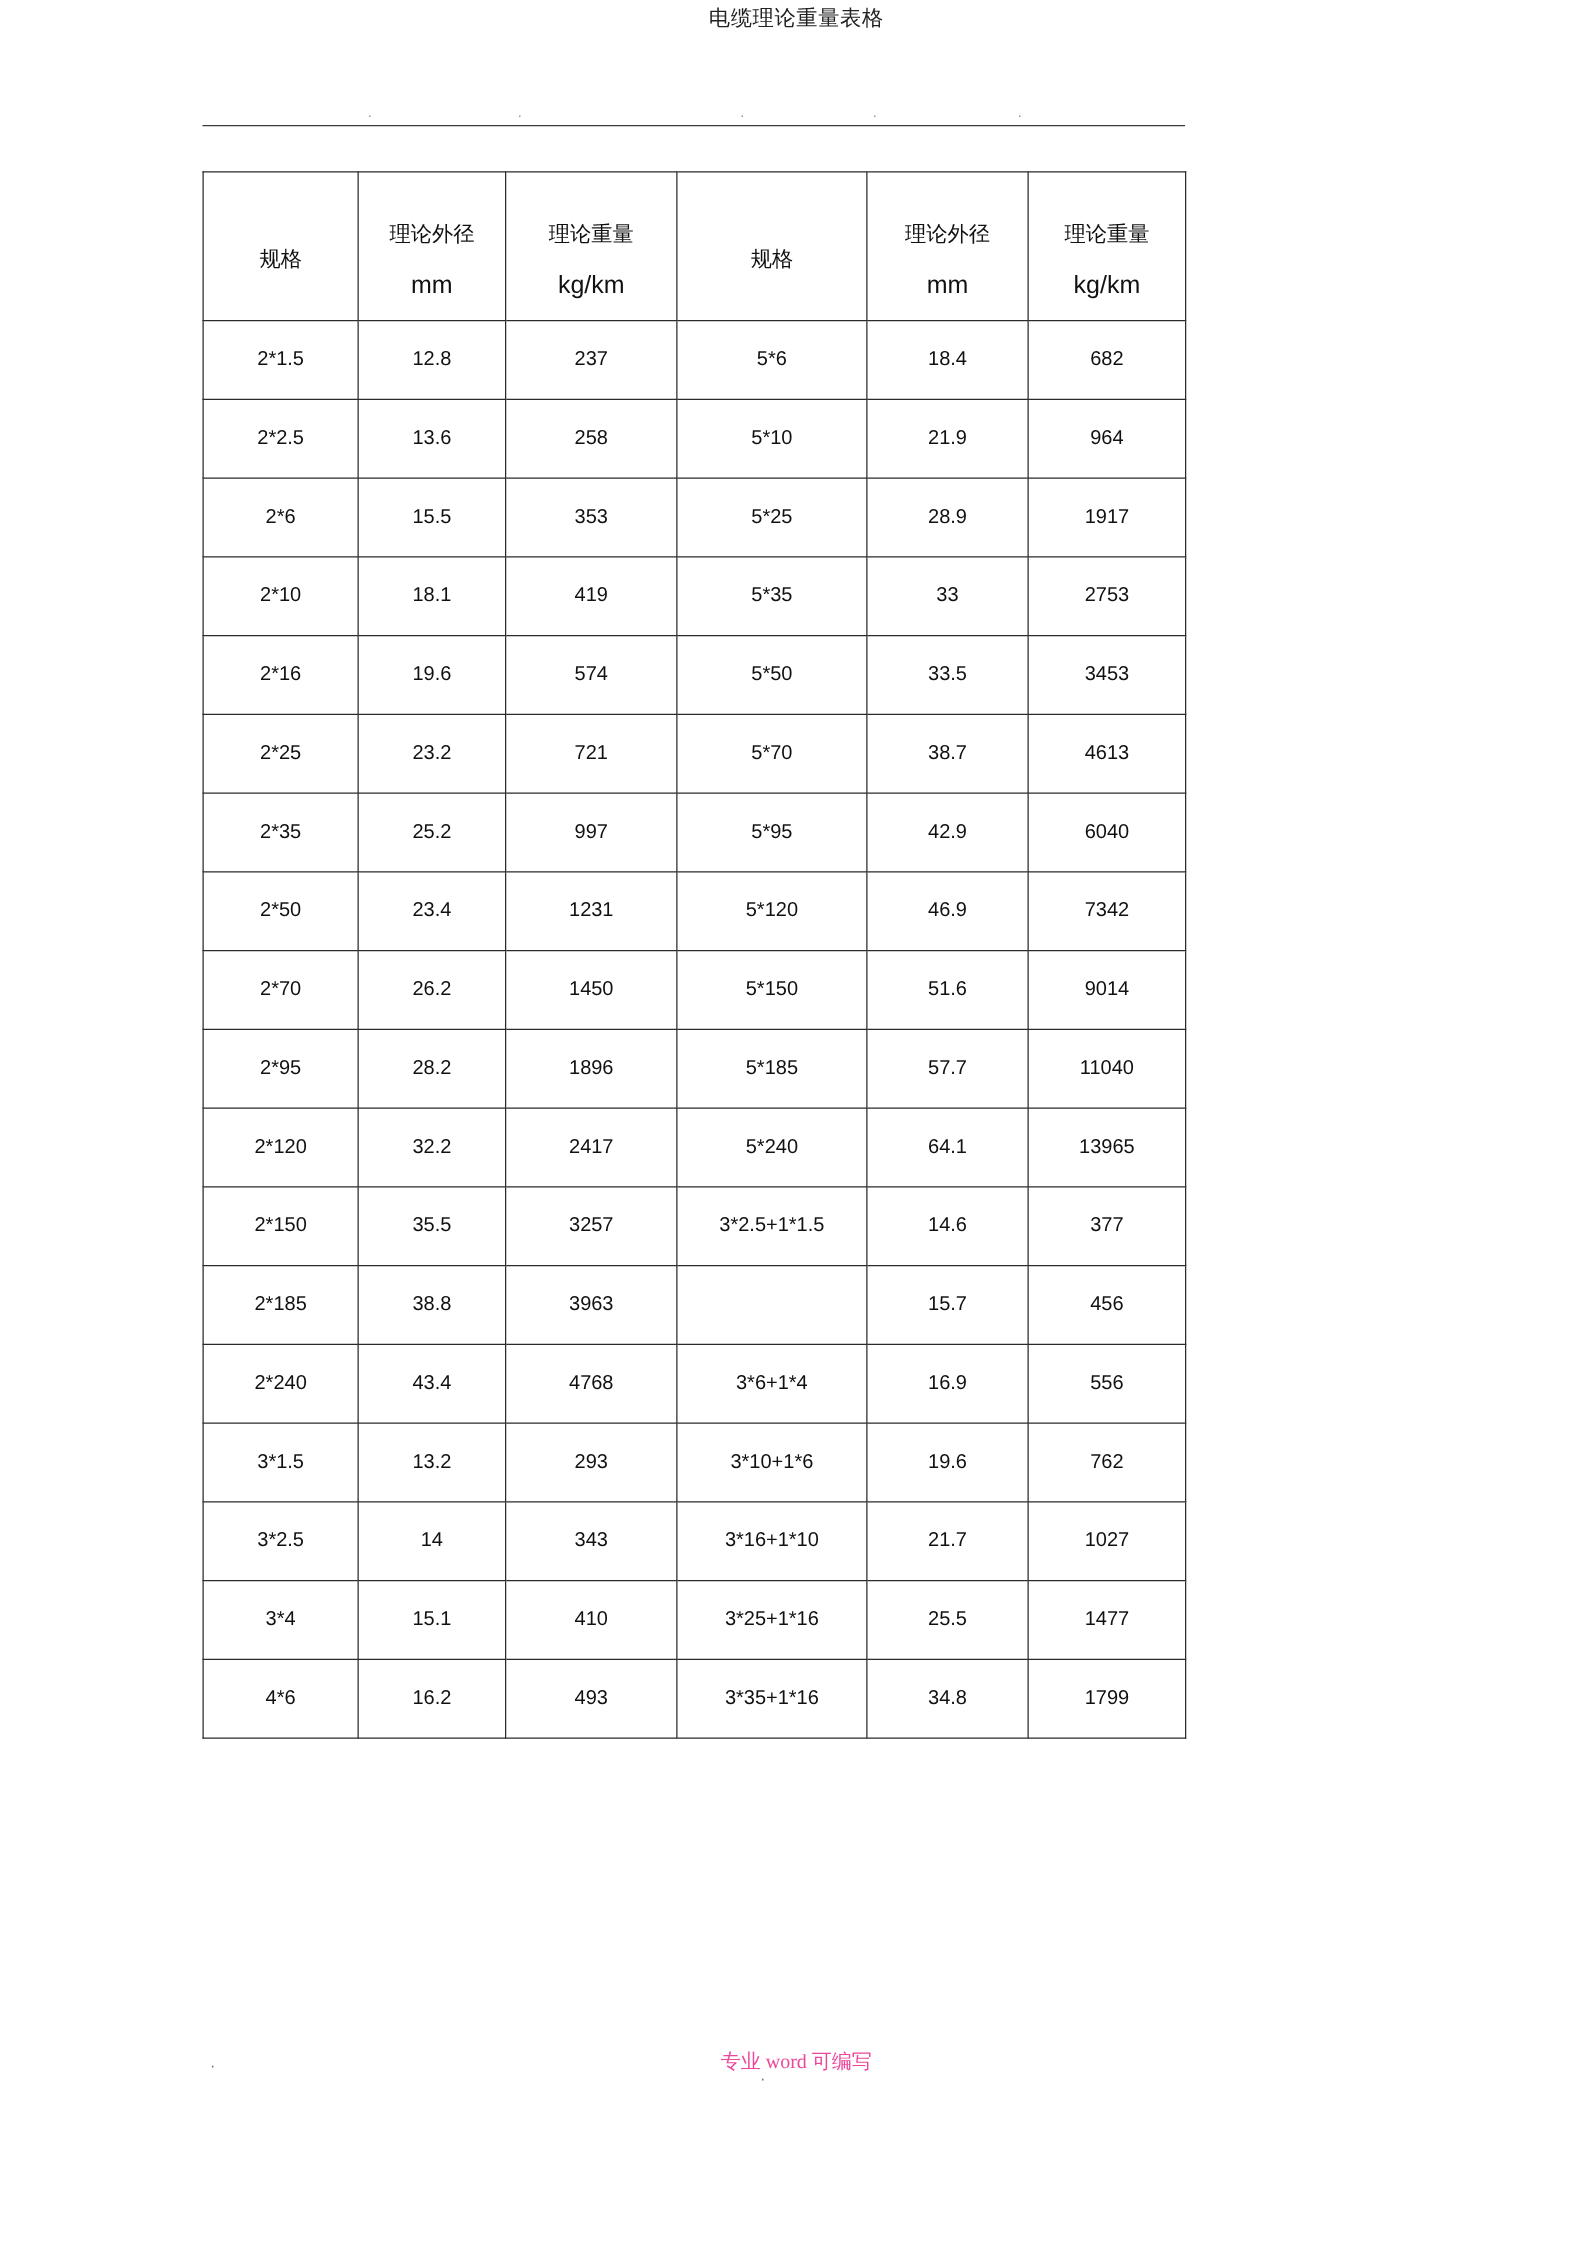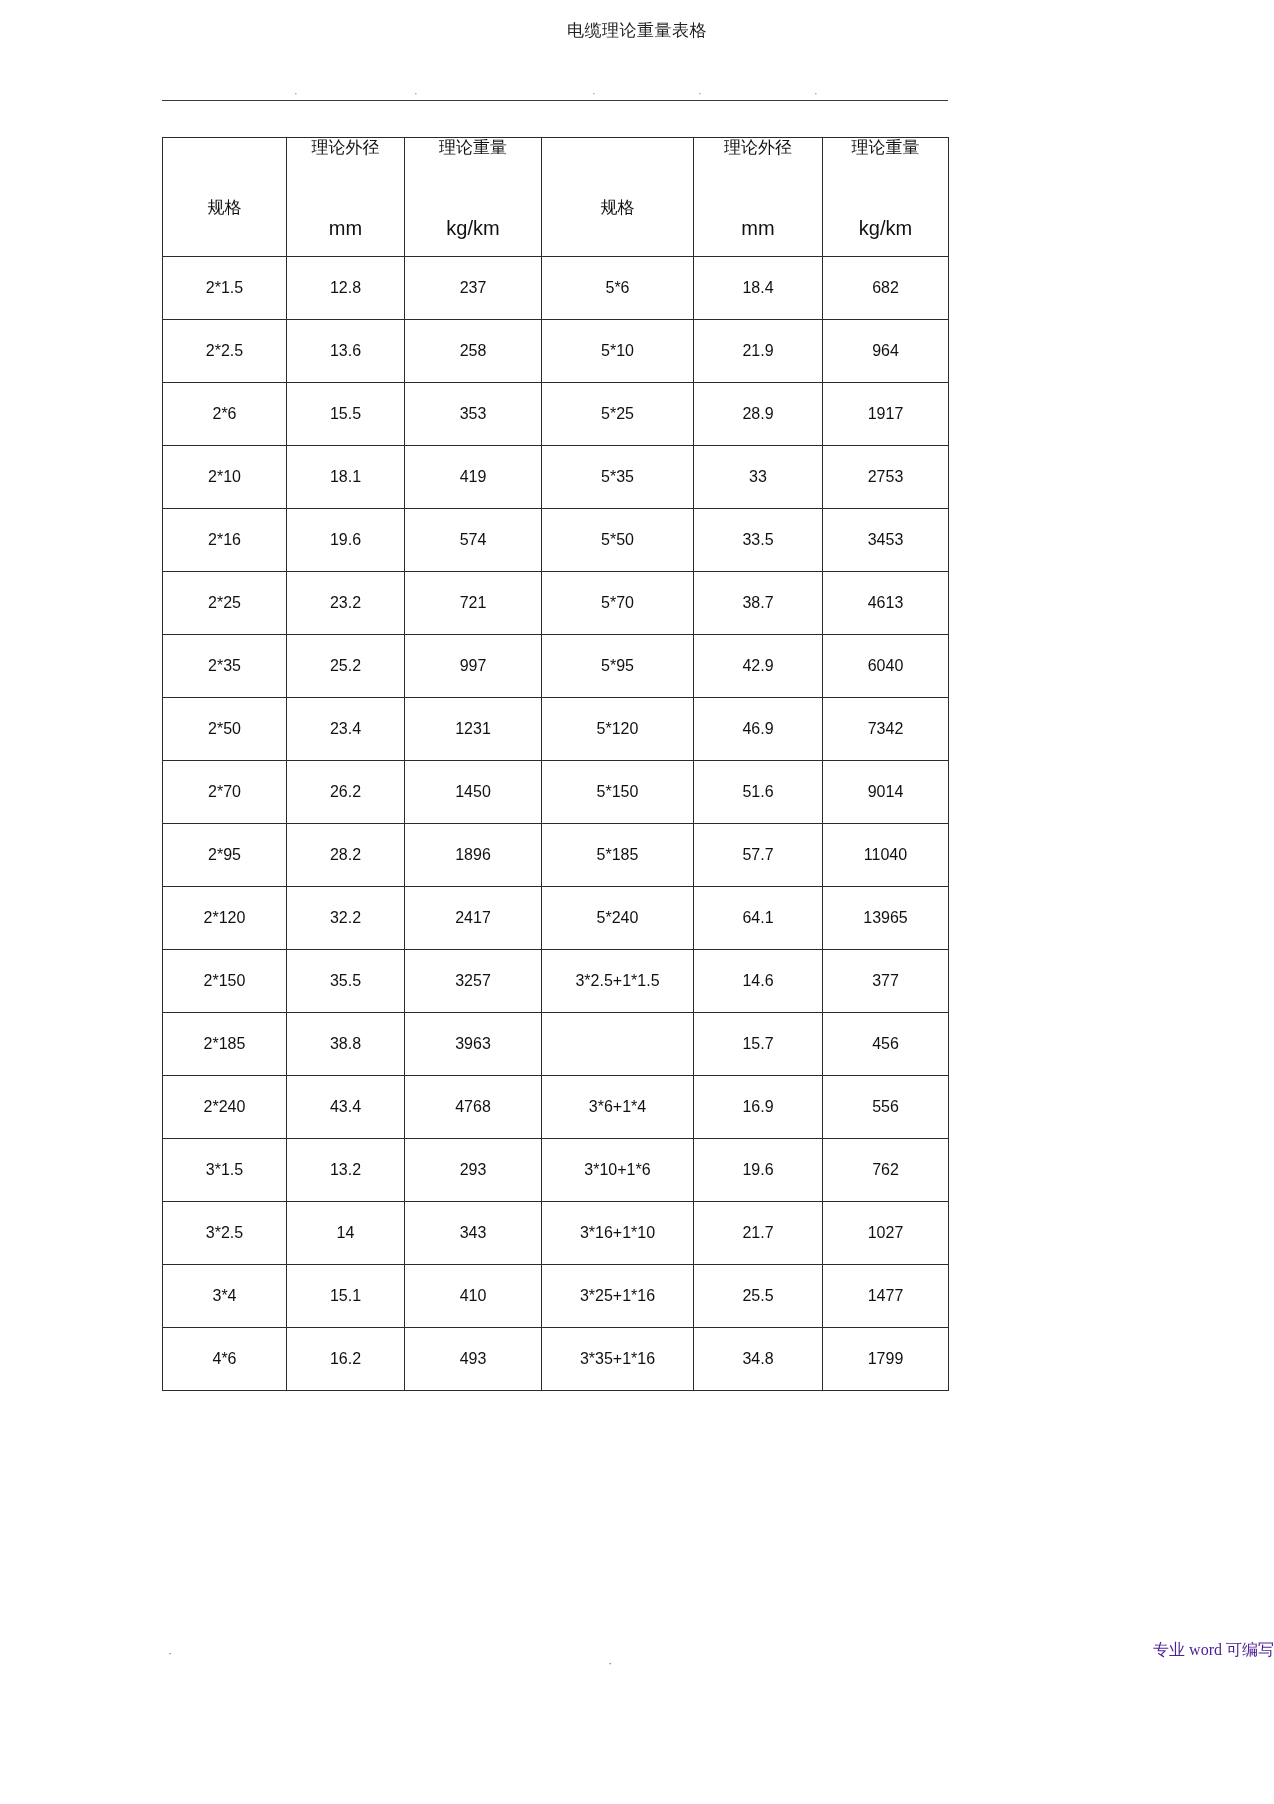--- a/index.html
+++ b/index.html
@@ -17,21 +17,21 @@
   }
   .page {
     width: 1274px;
     height: 1804px;
     position: relative;
     box-sizing: border-box;
   }
   
   .doc-title {
     position: absolute;
-    top: 20px;
+    top: 4px;
     left: 0;
     width: 1274px;
     text-align: center;
     font-family: "Liberation Serif", "DejaVu Serif", serif;
     font-size: 17px;
     line-height: 22px;
     color: #222222;
     letter-spacing: 0.5px;
   }
   
@@ -106,21 +106,20 @@
     font-family: "Liberation Serif", "DejaVu Serif", serif;
     font-size: 17px;
     line-height: 20px;
     min-height: 20px;
   }
   .head-mid {
     font-family: "Liberation Serif", "DejaVu Serif", serif;
     font-size: 17px;
     line-height: 20px;
     min-height: 20px;
-    margin-top: 40px;
   }
   .head-bot {
     font-size: 20px;
     line-height: 20px;
     min-height: 20px;
   }
   .cellval {
     display: block;
     line-height: 62px;
     font-size: 16px;
@@ -131,25 +130,25 @@
     position: absolute;
     top: 1640px;
     left: 0;
     width: 1274px;
     height: 40px;
   }
   .footer-center {
     position: absolute;
     left: 0;
     width: 1274px;
-    text-align: right;
+    text-align: center;
     font-family: "Liberation Serif", "DejaVu Serif", serif;
     font-size: 16px;
     line-height: 20px;
-    color: #4c1d95;
+    color: #ec4899;
   }
   .footer-mark {
     position: absolute;
     font-size: 13px;
     line-height: 13px;
     color: #6f6f6f;
   }
 </style>
 </head>
 <body>

